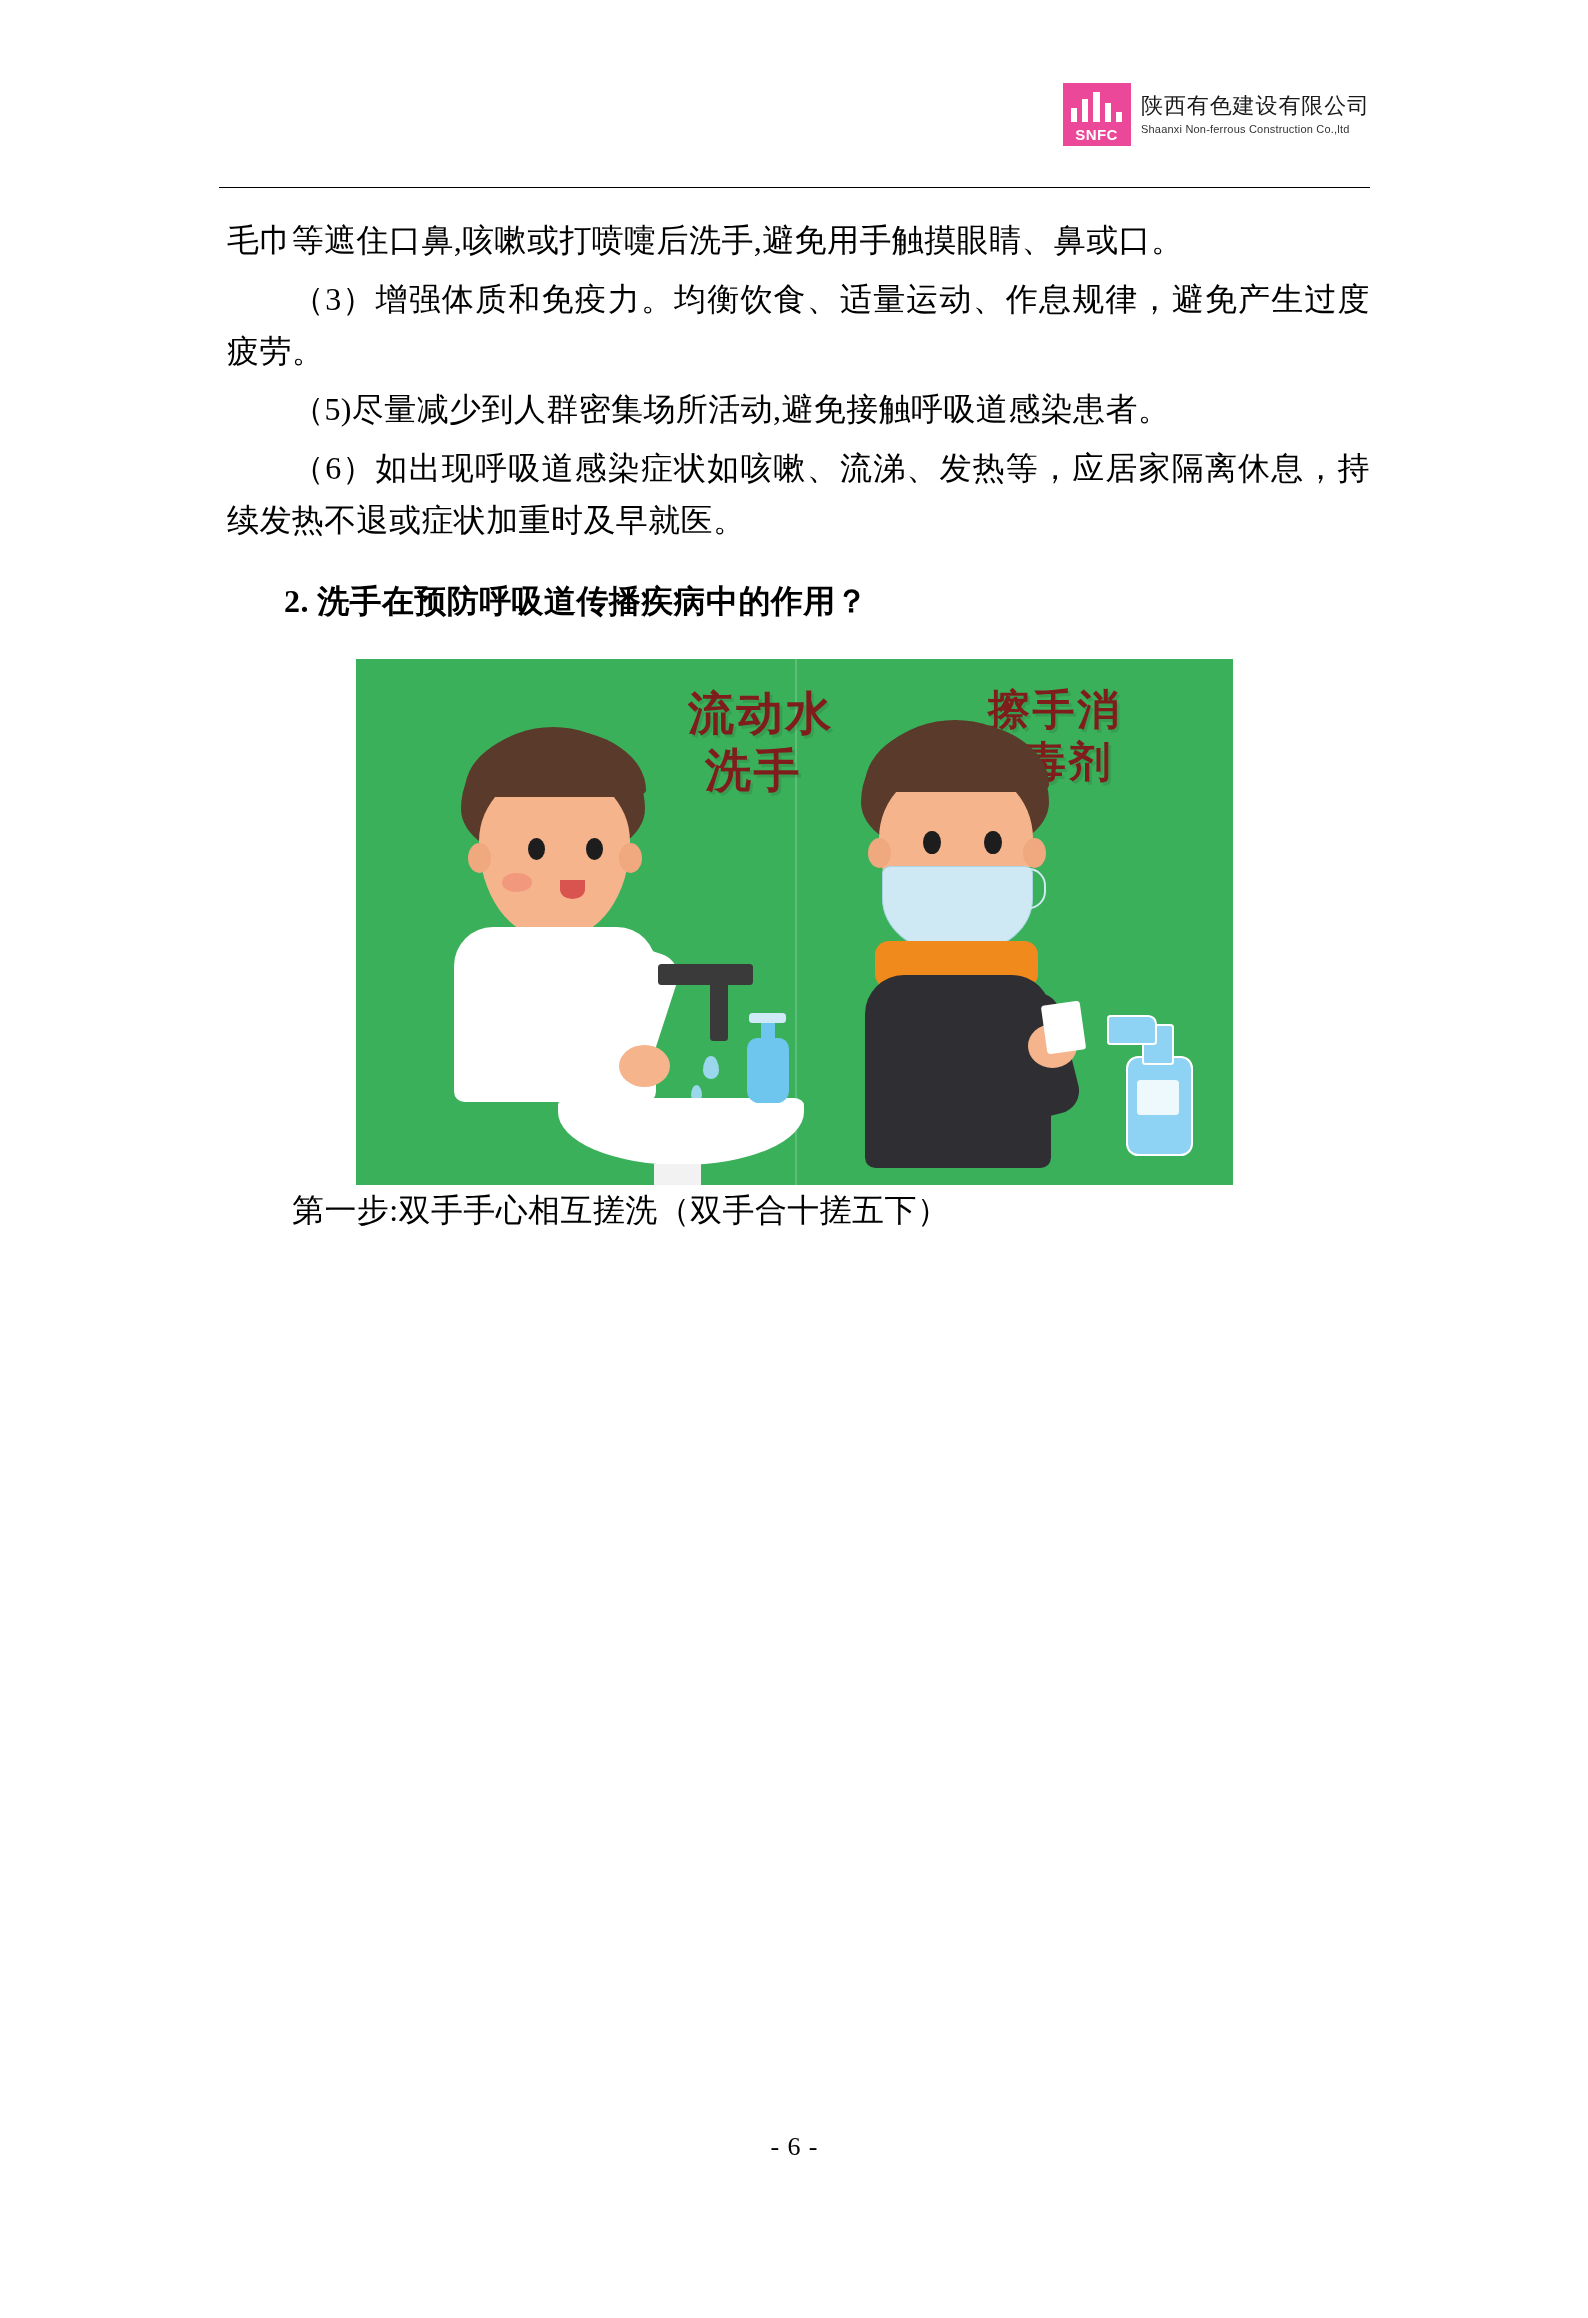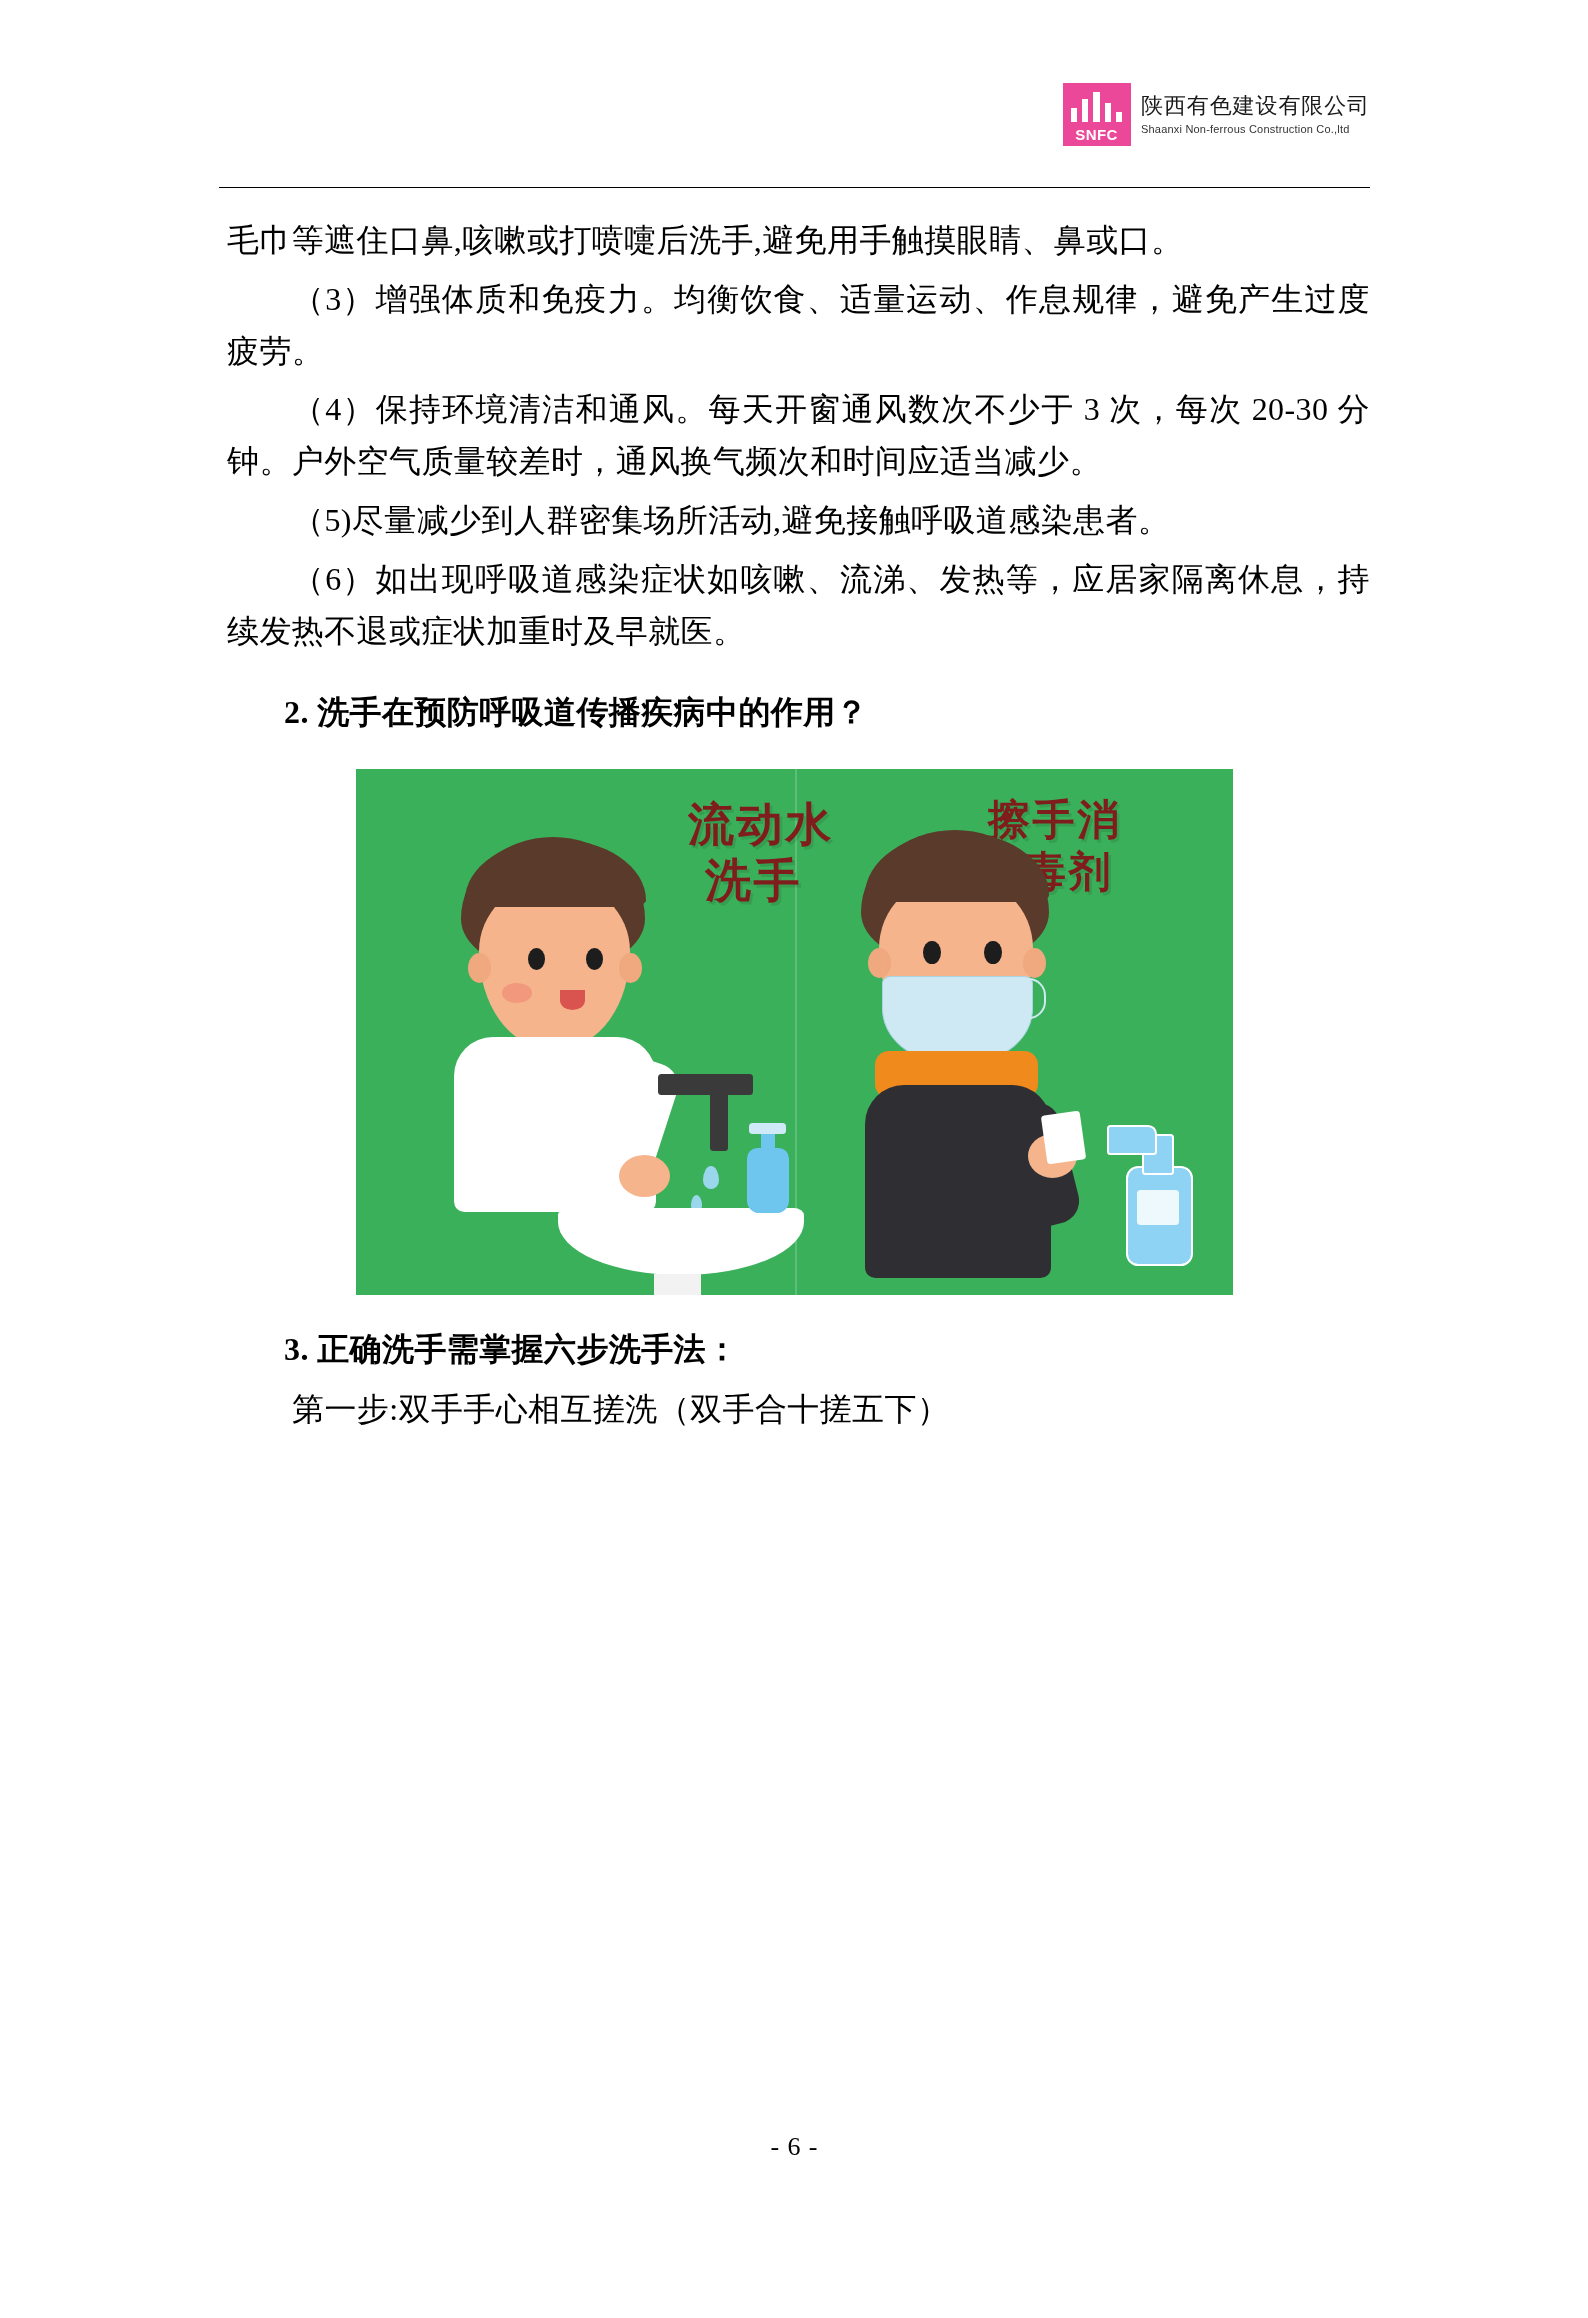--- a/index.html
+++ b/index.html
@@ -330,21 +330,20 @@
         <div class="logo-cn">陕西有色建设有限公司</div>
         <div class="logo-en">Shaanxi Non-ferrous Construction Co.,ltd</div>
       </div>
     </div>
   </div>
   <div class="header-rule"></div>
 
   <div class="content">
     <p class="body">毛巾等遮住口鼻,咳嗽或打喷嚏后洗手,避免用手触摸眼睛、鼻或口。</p>
     <p class="body indent">（3）增强体质和免疫力。均衡饮食、适量运动、作息规律，避免产生过度疲劳。</p>
-    <p class="body indent">（4）保持环境清洁和通风。每天开窗通风数次不少于 3 次，每次 20-30 分钟。户外空气质量较差时，通风换气频次和时间应适当减少。</p>
     <p class="body indent">（5)尽量减少到人群密集场所活动,避免接触呼吸道感染患者。</p>
     <p class="body indent">（6）如出现呼吸道感染症状如咳嗽、流涕、发热等，应居家隔离休息，持续发热不退或症状加重时及早就医。</p>
 
     <h3 class="heading">2. 洗手在预防呼吸道传播疾病中的作用？</h3>
 
     <div class="figure">
       <div class="illus">
         <div class="divider"></div>
 
         <div class="illus-label label-a1">流动水</div>
@@ -398,21 +397,20 @@
           <div class="tissue" style="left:688px; top:344px; width:39px; height:49px;"></div>
 
           <div class="spray-body" style="left:770px; top:397px; width:63px; height:96px;"></div>
           <div class="spray-label" style="left:781px; top:421px; width:42px; height:35px;"></div>
           <div class="spray-neck" style="left:786px; top:365px; width:28px; height:37px;"></div>
           <div class="spray-trigger" style="left:751px; top:356px; width:46px; height:26px;"></div>
         </div>
       </div>
     </div>
 
-    <h3 class="heading">3. 正确洗手需掌握六步洗手法：</h3>
     <p class="body indent">第一步:双手手心相互搓洗（双手合十搓五下）</p>
   </div>
 
   <div class="footer">
     <span>- 6 -</span>
   </div>
 </div>
 
 
 </body></html>

